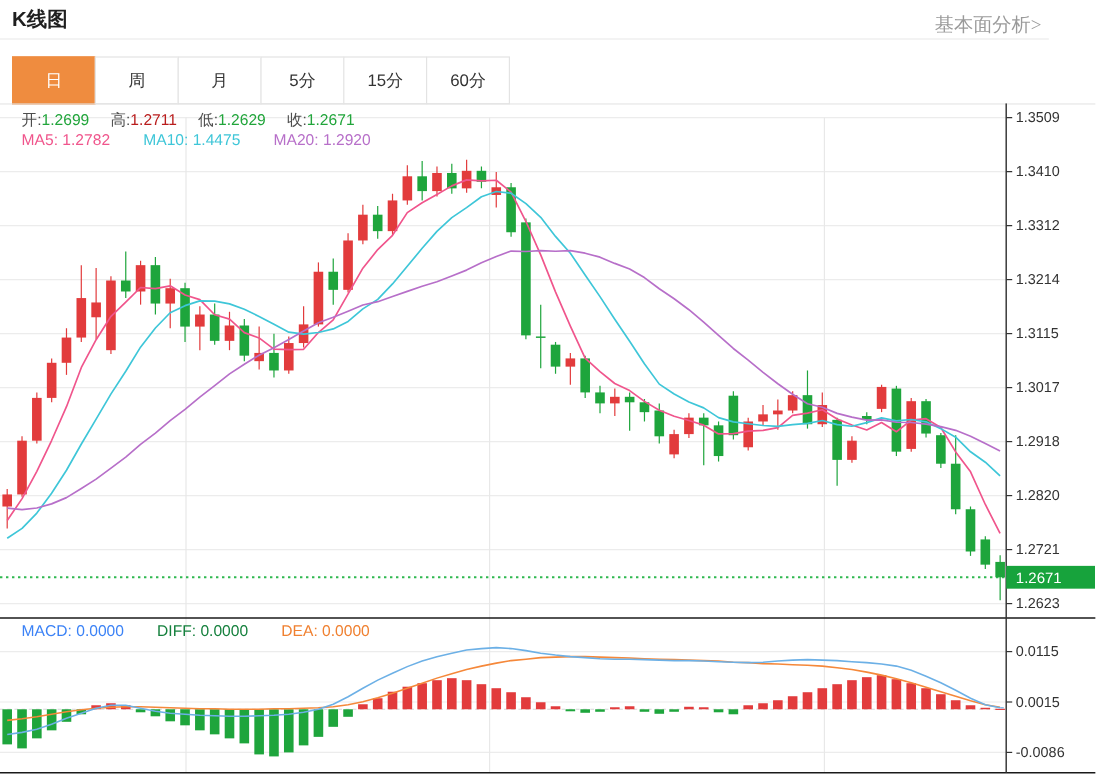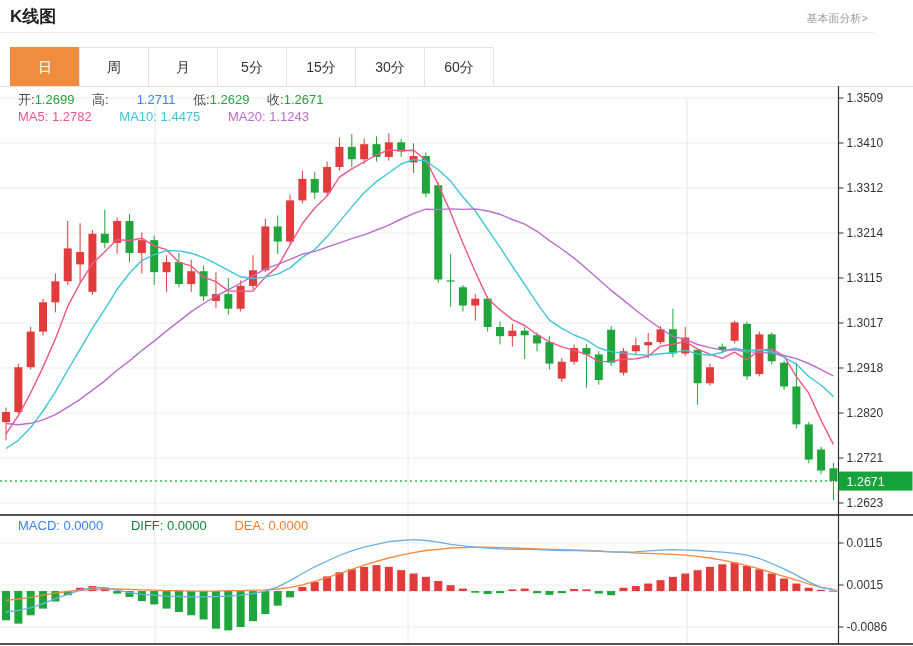--- a/index.html
+++ b/index.html
@@ -1,21 +1,21 @@
 <!DOCTYPE html>
 <html><head>
 <meta charset="utf-8">
 <style>
   html,body{margin:0;padding:0;background:#fff;}
   body{width:913px;height:646px;position:relative;overflow:hidden;
        font-family:"Liberation Sans","DejaVu Sans",sans-serif;}
   .header{position:absolute;top:0;left:0;width:874px;height:32px;
           border-bottom:1px solid #ebebeb;background:#fff;}
   .page-title{position:absolute;left:10px;top:5px;font-size:17px;font-weight:bold;color:#1f1f1f;}
-  .fund-link{position:absolute;right:6px;top:11px;font-size:11px;color:#9a9a9a;cursor:pointer;}
+  .fund-link{position:absolute;right:6px;top:11px;font-size:16px;color:#9a9a9a;cursor:pointer;font-family:Liberation Serif, serif;}
   .tabs{position:absolute;top:47px;left:10px;display:flex;height:40px;}
   .tab{box-sizing:border-box;width:70px;height:40px;line-height:38px;text-align:center;
        font-size:14px;color:#333;background:#fff;border:1px solid #e3e3e3;cursor:pointer;}
   .tab + .tab{margin-left:-1px;}
   .tab.active{background:#ef8c3f;border-color:#ef8c3f;color:#fff;}
   .chart-wrap{position:absolute;top:86px;left:0;width:913px;height:560px;}
   #chart-svg{position:absolute;top:0;left:0;}
   .legend{position:absolute;left:18px;font-size:13px;pointer-events:none;white-space:nowrap;z-index:5;}
   .legend-ohlc{top:5px;}
   .legend-ma{top:23px;}
@@ -31,21 +31,20 @@
   <span class="page-title">K线图</span>
   <span class="fund-link">基本面分析&gt;</span>
 </div>
 
 <div class="tabs">
   <div class="tab active">日</div>
   <div class="tab">周</div>
   <div class="tab">月</div>
   <div class="tab">5分</div>
   <div class="tab">15分</div>
-  <div class="tab">30分</div>
   <div class="tab">60分</div>
 </div>
 
 <div class="chart-wrap">
   <svg id="chart-svg" width="913" height="560">
       <line x1="0" y1="0.5" x2="913" y2="0.5" stroke="#e3e3e3" stroke-width="1"></line>
       <g>
         <line x1="0" y1="12" x2="838.5" y2="12" stroke="#ececec" stroke-width="1"></line>
         <line x1="0" y1="57" x2="838.5" y2="57" stroke="#ececec" stroke-width="1"></line>
         <line x1="0" y1="102" x2="838.5" y2="102" stroke="#ececec" stroke-width="1"></line>
@@ -315,29 +314,29 @@
         <text x="846.5" y="545" font-size="12" font-family="Liberation Sans, DejaVu Sans, sans-serif" fill="#333333">-0.0086</text>
       </g>
       <g>
         <rect x="838.5" y="385.55869074492136" width="74" height="19" fill="#17a33c"></rect>
         <text x="846.5" y="399.55869074492136" font-size="12.5" font-family="Liberation Sans, DejaVu Sans, sans-serif" fill="#ffffff">1.2671</text>
       </g>
     </svg>
 
   <div class="legend legend-ohlc">
     <span class="pair"><span class="lab">开:</span><span class="val" style="color: rgb(33, 165, 59);">1.2699</span></span>
-    <span class="pair"><span class="lab">高:</span><span class="val" style="color: #3b82f6; margin-left: 28px;">1.2711</span></span>
+    <span class="pair"><span class="lab">高:</span><span class="val" style="color: #b91c1c;">1.2711</span></span>
     <span class="pair"><span class="lab">低:</span><span class="val" style="color: rgb(33, 165, 59);">1.2629</span></span>
     <span class="pair"><span class="lab">收:</span><span class="val" style="color: rgb(33, 165, 59);">1.2671</span></span>
   </div>
 
   <div class="legend legend-ma">
     <span class="pair-ma" style="color: rgb(240, 85, 140);"><span>MA5:</span> <span>1.2782</span></span>
     <span class="pair-ma" style="color: rgb(62, 198, 216);"><span>MA10:</span> <span>1.4475</span></span>
-    <span class="pair-ma" style="color: rgb(183, 111, 201);"><span>MA20:</span> <span>1.1243</span></span>
+    <span class="pair-ma" style="color: rgb(183, 111, 201);"><span>MA20:</span> <span>1.2920</span></span>
   </div>
 
   <div class="legend legend-macd">
     <span class="pair-ma" style="color: #3b82f6;"><span>MACD:</span> <span>0.0000</span></span>
     <span class="pair-ma" style="color: #15803d;"><span>DIFF:</span> <span>0.0000</span></span>
     <span class="pair-ma" style="color: rgb(240, 128, 48); text-align: right;"><span>DEA:</span> <span>0.0000</span></span>
   </div>
 </div>
 
 </body></html>

